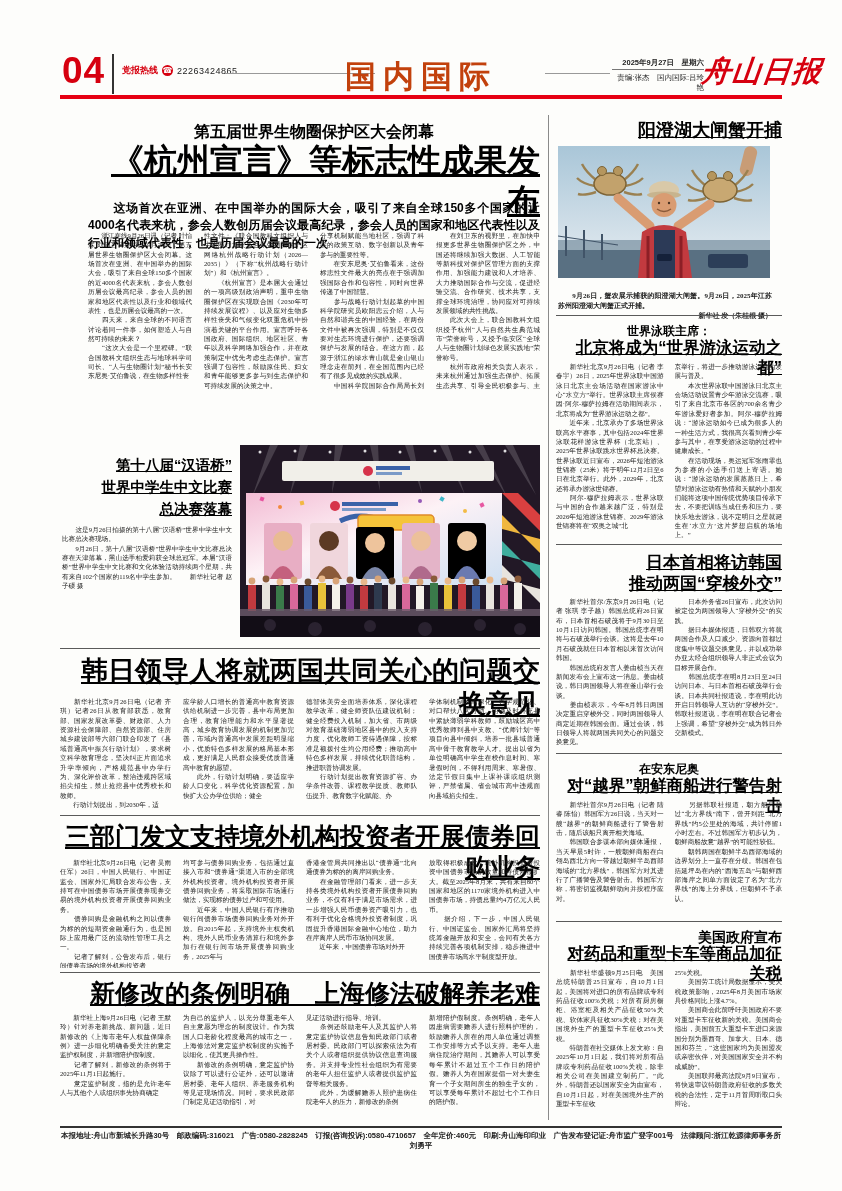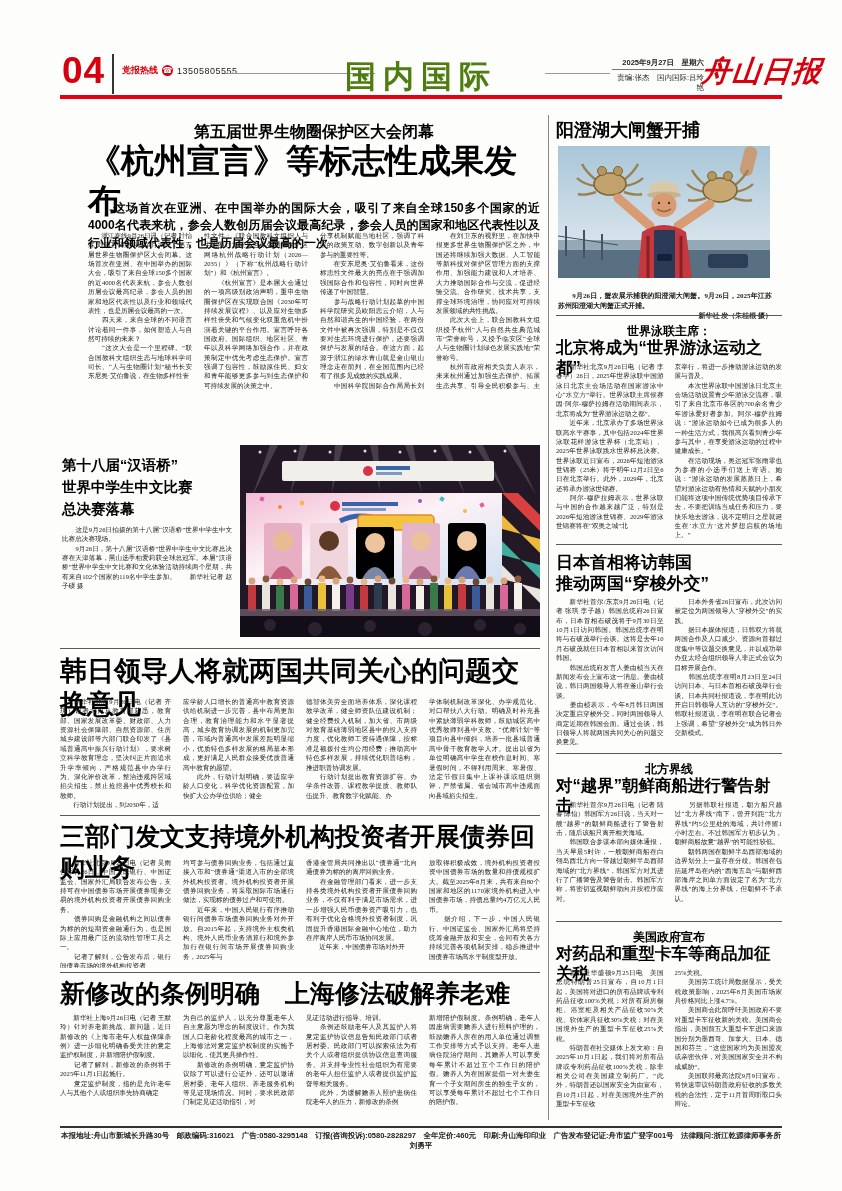--- a/index.html
+++ b/index.html
@@ -9,30 +9,30 @@
   .pagenum{position:absolute;left:62px;top:50px;font-size:37px;font-weight:900;color:#d6000f;letter-spacing:1px;}
   .head-vline{position:absolute;left:112px;top:54px;width:2px;height:40px;background:#333;}
   .hotline{position:absolute;left:122px;top:64px;display:flex;align-items:center;gap:4px;}
   .hotline-label{font-size:9px;font-weight:bold;color:#d6000f;}
   .phone-ico{display:inline-flex;width:11px;height:11px;border-radius:50%;background:#d6000f;color:#fff;
              font-size:8px;align-items:center;justify-content:center;line-height:1;}
   .hotline-num{font-size:9px;color:#222;letter-spacing:.5px;}
   .head-line-l{position:absolute;left:225px;top:73px;width:150px;height:1px;background:#999;}
   .head-line-r{position:absolute;left:545px;top:73px;width:65px;height:1px;background:#999;}
   .section-title{position:absolute;left:0;right:0;top:56px;text-align:center;font-size:31px;font-weight:900;
-                 letter-spacing:7px;color:#4d7c0f;font-family:Liberation Sans, sans-serif;}
+                 letter-spacing:7px;color:#c2410c;font-family:Liberation Sans, sans-serif;}
   .dateblock{position:absolute;left:612px;top:58px;width:92px;font-size:7.5px;color:#222;text-align:right;}
   .dateblock .row1{border-bottom:1px solid #777;padding-bottom:1px;margin-bottom:3px;font-weight:bold;}
   .masthead{position:absolute;left:702px;top:52px;font-size:29px;font-weight:900;color:#d6000f;
             font-family:"DejaVu Serif","Liberation Serif",serif;font-style:italic;transform:skewX(-6deg);letter-spacing:1px;}
   .red-rule{position:absolute;left:60px;top:95px;width:722px;height:3.5px;background:#e60012;}
   
   .kicker{font-weight:bold;text-align:center;color:#000;}
-  .headline{font-weight:900;text-align:left;color:#000;white-space:pre-line;line-height:1.22;
-            font-family:"Liberation Sans","DejaVu Sans",sans-serif;}
+  .headline{font-weight:900;text-align:right;color:#000;white-space:pre-line;line-height:1.22;
+            font-family:"Liberation Sans","DejaVu Sans",sans-serif;text-decoration:underline;}
   .body-text{font-size:6.6px;line-height:1.42;text-align:justify;color:#1b1b1b;white-space:pre-line;
              font-family:"Liberation Serif","DejaVu Serif",serif;overflow:hidden;}
   .cols{display:flex;}
   .col{flex:1 1 0;}
   .hdiv{position:absolute;height:1px;background:#5a5a5a;}
   .vdiv{position:absolute;width:1px;background:#8a8a8a;}
   
   .main-kicker{position:absolute;left:88px;top:122px;width:452px;font-size:16px;}
   .main-headline{position:absolute;left:88px;top:141px;width:452px;font-size:33px;}
   .main-lead{position:absolute;left:88px;top:200px;width:452px;font-size:12px;font-weight:bold;
@@ -55,39 +55,39 @@
   .crab-cap{position:absolute;left:558px;top:282px;width:214px;font-size:7px;font-weight:bold;}
   .crab-credit{text-align:right;display:block;}
   .swim-kicker{position:absolute;left:556px;top:323px;width:226px;font-size:12px;}
   .swim-head{position:absolute;left:556px;top:337px;width:226px;font-size:16.5px;}
   .swim-body{position:absolute;left:556px;top:362px;width:226px;height:178px;gap:11px;}
   .jp-head{position:absolute;left:556px;top:553px;width:226px;font-size:17px;}
   .jp-body{position:absolute;left:556px;top:597px;width:226px;height:152px;gap:11px;}
   .kr-kicker{position:absolute;left:556px;top:761px;width:226px;font-size:12px;}
   .kr-head{position:absolute;left:556px;top:775px;width:226px;font-size:16.5px;}
   .kr-body{position:absolute;left:556px;top:800px;width:226px;height:118px;gap:11px;}
-  .us-kicker{position:absolute;left:556px;top:929px;width:226px;font-size:12px;}
+  .us-kicker{position:absolute;left:556px;top:929px;width:226px;font-size:14px;text-align:right;}
   .us-head{position:absolute;left:556px;top:943px;width:226px;font-size:16.5px;}
   .us-body{position:absolute;left:556px;top:968px;width:226px;height:150px;gap:11px;}
   
   .foot-line{position:absolute;left:60px;top:1126px;width:722px;height:1.5px;background:#333;}
   .footer{position:absolute;left:60px;top:1131px;width:722px;text-align:center;font-size:7.5px;
           font-weight:bold;color:#222;}
 </style>
 </head>
 <body>
 
 <div class="page">
 
   <div class="pagenum">04</div>
   <div class="head-vline"></div>
   <div class="hotline">
     <span class="hotline-label">党报热线</span>
     <span class="phone-ico">☎</span>
-    <span class="hotline-num">13505805555</span>
+    <span class="hotline-num">22263424865</span>
   </div>
   <div class="head-line-l"></div>
   <div class="head-line-r"></div>
   <div class="section-title">国内国际</div>
   <div class="dateblock">
     <div class="row1">2025年9月27日　星期六</div>
     <div>责编:张杰　国内国际:吕玲艳</div>
   </div>
   <div class="masthead">舟山日报</div>
   <div class="red-rule"></div>
@@ -409,21 +409,21 @@
   <div class="cols jp-body">
     <div class="col body-text">　　新华社首尔/东京9月26日电（记者 张琪 李子越）韩国总统府26日宣布，日本首相石破茂将于9月30日至10月1日访问韩国。韩国总统李在明将与石破茂举行会谈。这将是去年10月石破茂就任日本首相以来首次访问韩国。
 　　韩国总统府发言人姜由桢当天在新闻发布会上宣布这一消息。姜由桢说，韩日两国领导人将在釜山举行会谈。
 　　姜由桢表示，今年8月韩日两国决定重启穿梭外交，同时两国领导人商定近期在韩国会面。通过会谈，韩日领导人将就两国共同关心的问题交换意见。</div>
     <div class="col body-text">　　日本外务省26日宣布，此次访问被定位为两国领导人“穿梭外交”的实践。
 　　据日本媒体报道，日韩双方将就两国合作及人口减少、资源向首都过度集中等议题交换意见，并以成功举办亚太经合组织领导人非正式会议为目标开展合作。
 　　韩国总统李在明8月23日至24日访问日本、与日本首相石破茂举行会谈。日本共同社报道说，李在明此访开启日韩领导人互访的“穿梭外交”。韩联社报道说，李在明在联合记者会上强调，希望“穿梭外交”成为韩日外交新模式。</div>
   </div>
 
   <div class="hdiv" style="left:556px;top:753px;width:226px;"></div>
-  <div class="kicker kr-kicker">北方界线</div>
+  <div class="kicker kr-kicker">在安东尼奥</div>
   <div class="headline kr-head">对“越界”朝鲜商船进行警告射击</div>
   <div class="cols kr-body">
     <div class="col body-text">　　新华社首尔9月26日电（记者 陆睿 陈怡）韩国军方26日说，当天对一艘“越界”的朝鲜商船进行了警告射击，随后该船只离开相关海域。
 　　韩国联合参谋本部向媒体通报，当天早晨5时许，一艘朝鲜商船在白翎岛西北方向一带越过朝鲜半岛西部海域的“北方界线”，韩国军方对其进行了广播警告及警告射击。韩国军方称，将密切监视朝鲜动向并按程序应对。</div>
     <div class="col body-text">　　另据韩联社报道，朝方船只越过“北方界线”南下，曾开到距“北方界线”约5公里处的海域，共计停留1小时左右。不过韩国军方初步认为，朝鲜商船故意“越界”的可能性较低。
 　　朝韩两国在朝鲜半岛西部海域的边界划分上一直存在分歧。韩国在包括延坪岛在内的“西海五岛”与朝鲜西部海岸之间单方面设定了名为“北方界线”的海上分界线，但朝鲜不予承认。</div>
   </div>
 
   <div class="hdiv" style="left:556px;top:921px;width:226px;"></div>
   <div class="kicker us-kicker">美国政府宣布</div>
@@ -431,15 +431,15 @@
   <div class="cols us-body">
     <div class="col body-text">　　新华社华盛顿9月25日电　美国总统特朗普25日宣布，自10月1日起，美国将对进口的所有品牌或专利药品征收100%关税；对所有厨房橱柜、浴室柜及相关产品征收50%关税、软体家具征收30%关税；对在美国境外生产的重型卡车征收25%关税。
 　　特朗普在社交媒体上发文称：自2025年10月1日起，我们将对所有品牌或专利药品征收100%关税，除非相关公司在美国建立制药厂。”此外，特朗普还以国家安全为由宣布，自10月1日起，对在美国境外生产的重型卡车征收</div>
     <div class="col body-text">25%关税。
 　　美国劳工统计局数据显示，受关税政策影响，2025年8月美国市场家具价格同比上涨4.7%。
 　　美国商会此前呼吁美国政府不要对重型卡车征收新的关税。美国商会指出，美国前五大重型卡车进口来源国分别为墨西哥、加拿大、日本、德国和芬兰，“这些国家均为美国盟友或亲密伙伴，对美国国家安全并不构成威胁”。
 　　美国联邦最高法院9月9日宣布，将快速审议特朗普政府征收的多数关税的合法性，定于11月首周听取口头辩论。</div>
   </div>
 
   <div class="foot-line"></div>
-  <div class="footer">本报地址:舟山市新城长升路30号　邮政编码:316021　广告:0580-3295148　订报(咨询投诉):0580-2828297　全年定价:460元　印刷:舟山海印印业　广告发布登记证:舟市监广登字001号　法律顾问:浙江乾源律师事务所 刘勇平</div>
+  <div class="footer">本报地址:舟山市新城长升路30号　邮政编码:316021　广告:0580-2828245　订报(咨询投诉):0580-4710657　全年定价:460元　印刷:舟山海印印业　广告发布登记证:舟市监广登字001号　法律顾问:浙江乾源律师事务所 刘勇平</div>
 
 </div>
 
 </body></html>

